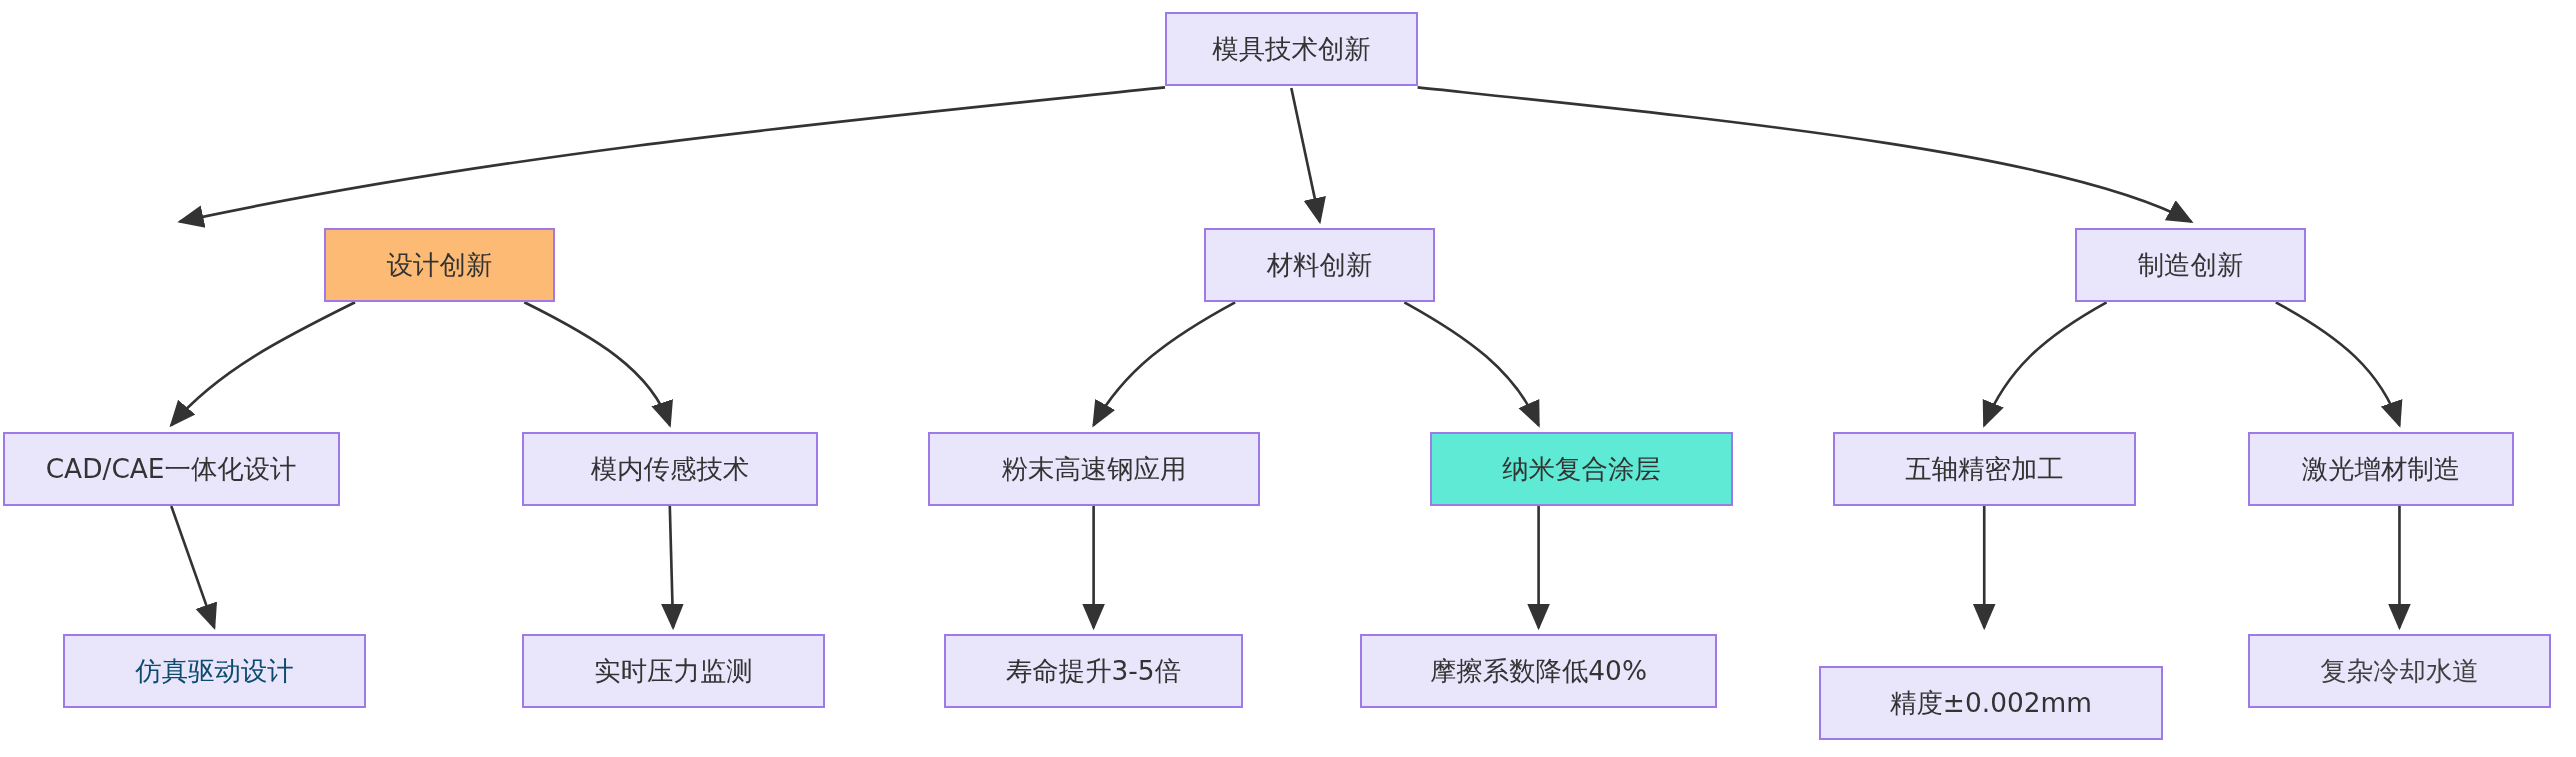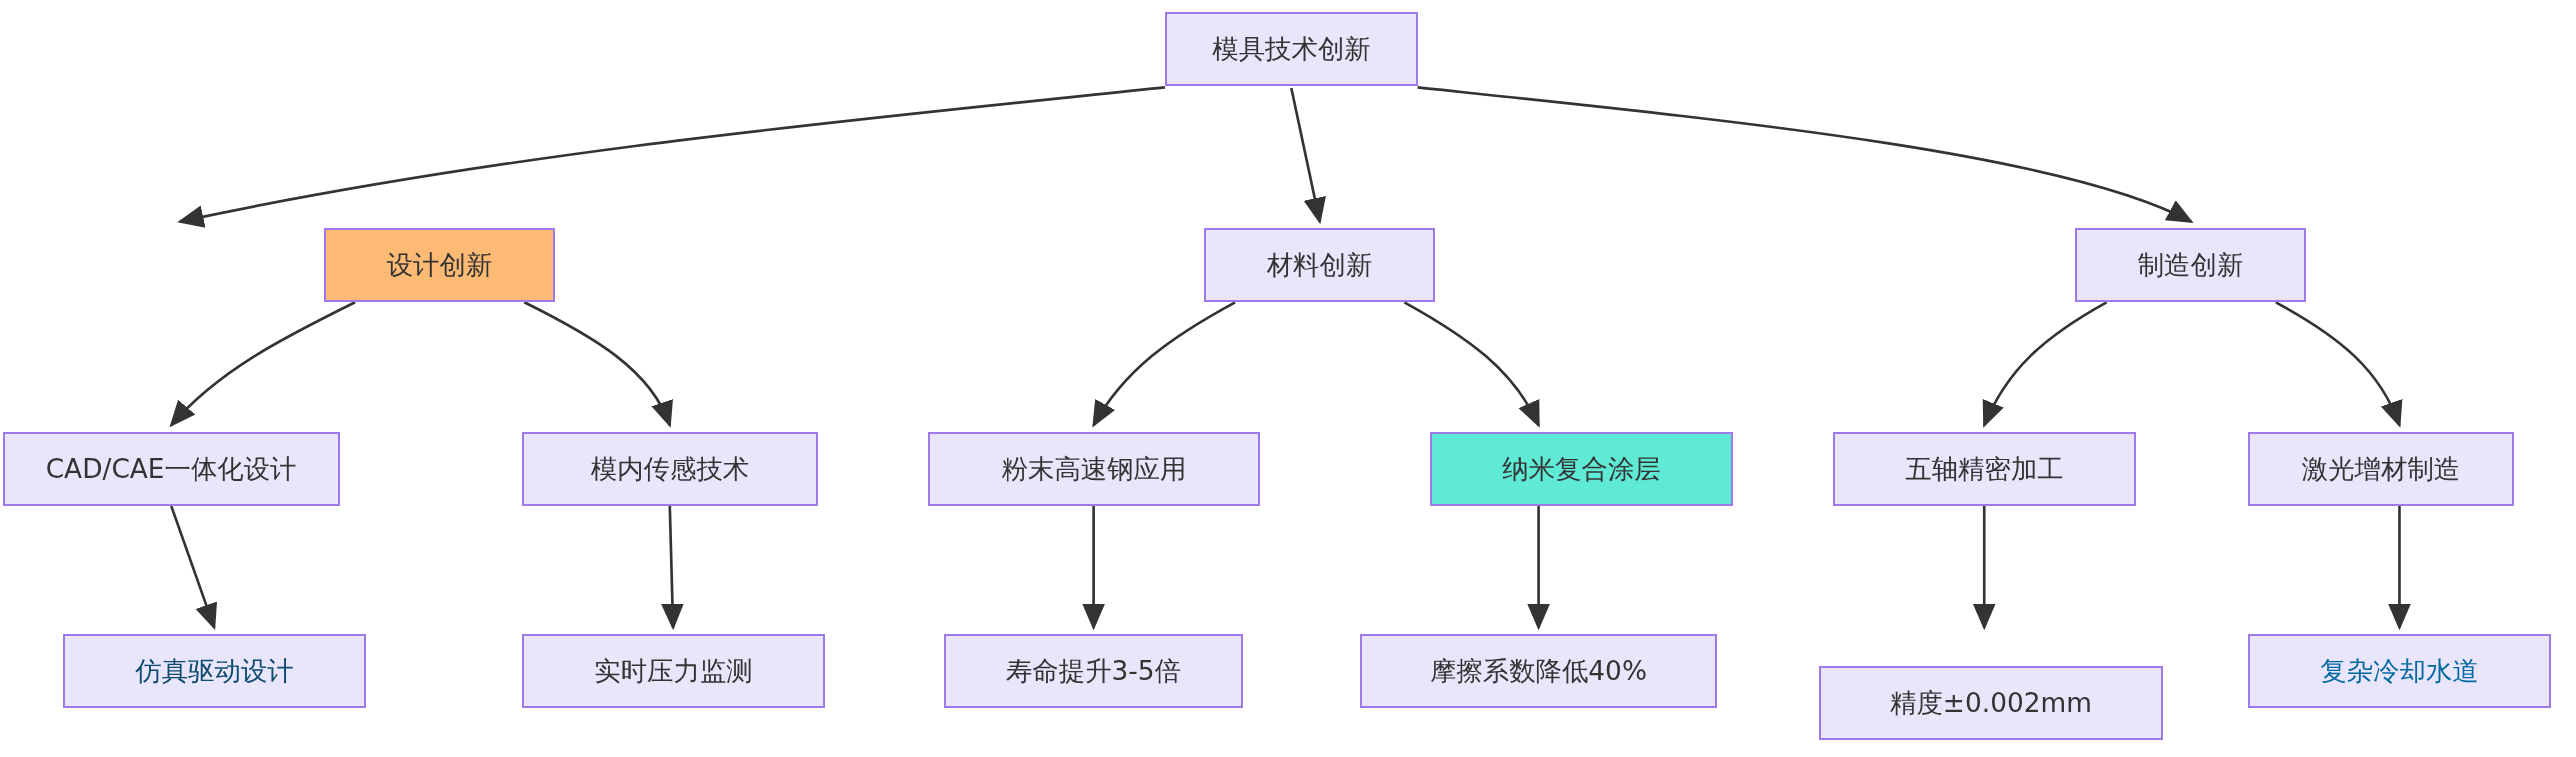--- a/index.html
+++ b/index.html
@@ -111,18 +111,18 @@
       <div class="node" style="left: 944px; top: 634px; width: 299px; height: 74px; background: rgb(233, 230, 252); border-color: rgb(157, 122, 232);">
         <span class="node-label" style="color: rgb(51, 51, 51);">寿命提升3-5倍</span>
       </div>
       <div class="node" style="left: 1360px; top: 634px; width: 357px; height: 74px; background: rgb(233, 230, 252); border-color: rgb(157, 122, 232);">
         <span class="node-label" style="color: rgb(51, 51, 51);">摩擦系数降低40%</span>
       </div>
       <div class="node" style="left: 1819px; top: 666px; width: 344px; height: 74px; background: rgb(233, 230, 252); border-color: rgb(157, 122, 232);">
         <span class="node-label" style="color: rgb(51, 51, 51);">精度±0.002mm</span>
       </div>
       <div class="node" style="left: 2248px; top: 634px; width: 303px; height: 74px; background: rgb(233, 230, 252); border-color: rgb(157, 122, 232);">
-        <span class="node-label" style="color: #0369a1;">复杂冷却水道</span>
+        <span class="node-label" style="color: #404040;">复杂冷却水道</span>
       </div>
     </div>
 
 </div>
 
 
 </body></html>

